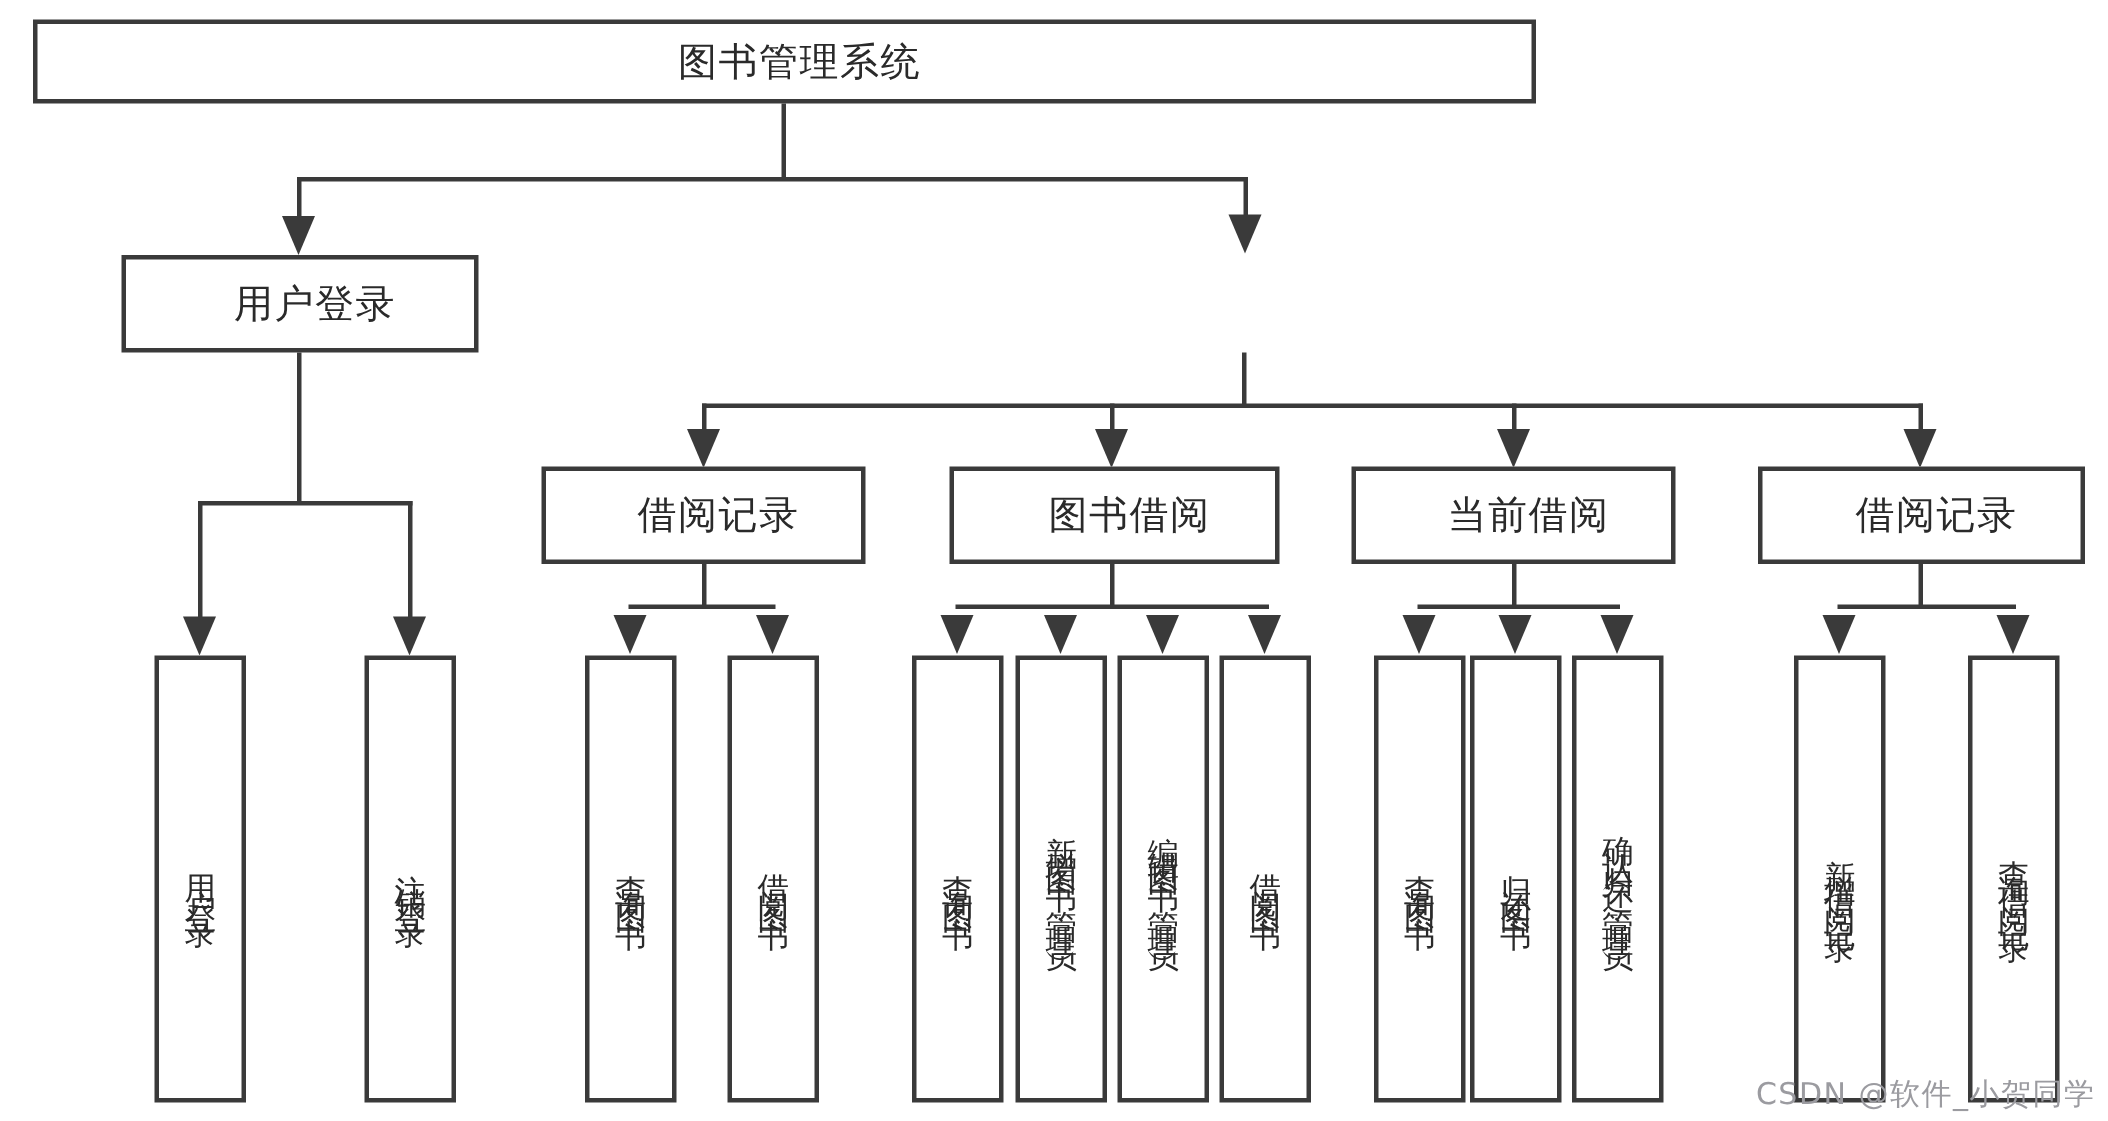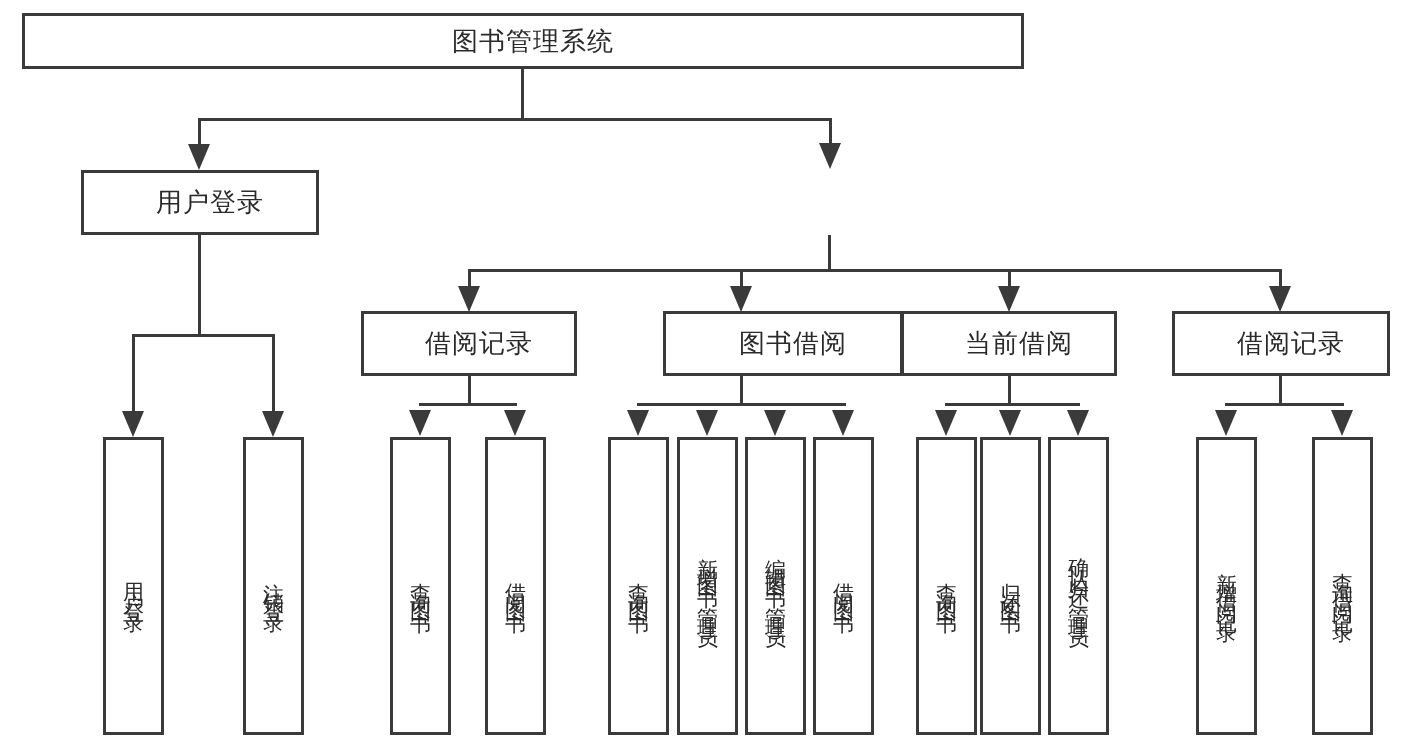--- a/index.html
+++ b/index.html
@@ -87,21 +87,21 @@
   <div class="line" style="left:468px;top:269px;width:3px;height:20px"></div>
   <div class="line" style="left:740px;top:269px;width:3px;height:20px"></div>
   <div class="line" style="left:1008px;top:269px;width:3px;height:20px"></div>
   <div class="line" style="left:1279px;top:269px;width:3px;height:20px"></div>
   <div class="arrow" style="left:458px;top:286px"></div>
   <div class="arrow" style="left:730px;top:286px"></div>
   <div class="arrow" style="left:998px;top:286px"></div>
   <div class="arrow" style="left:1269px;top:286px"></div>
 
   <div class="node h" style="left:361px;top:311px;width:216px;height:65px">借阅记录</div>
-  <div class="node h" style="left:663px;top:311px;width:240px;height:65px">图书借阅</div>
+  <div class="node h" style="left:633px;top:311px;width:220px;height:65px">图书借阅</div>
   <div class="node h" style="left:901px;top:311px;width:216px;height:65px">当前借阅</div>
   <div class="node h" style="left:1172px;top:311px;width:218px;height:65px">借阅记录</div>
 
   <div class="line" style="left:468px;top:376px;width:3px;height:30px"></div>
   <div class="line" style="left:419px;top:403px;width:98px;height:3px"></div>
   <div class="arrow" style="left:409px;top:410px"></div>
   <div class="arrow" style="left:504px;top:410px"></div>
 
   <div class="line" style="left:740px;top:376px;width:3px;height:30px"></div>
   <div class="line" style="left:637px;top:403px;width:209px;height:3px"></div>
@@ -132,14 +132,15 @@
   <div class="node v" style="left:745px;top:437px;width:61px;height:298px">编辑图书（管理员）</div>
   <div class="node v" style="left:813px;top:437px;width:61px;height:298px">借阅图书</div>
 
   <div class="node v" style="left:916px;top:437px;width:61px;height:298px">查询图书</div>
   <div class="node v" style="left:980px;top:437px;width:61px;height:298px">归还图书</div>
   <div class="node v" style="left:1048px;top:437px;width:61px;height:298px">确认归还（管理员）</div>
 
   <div class="node v" style="left:1196px;top:437px;width:61px;height:298px">新增借阅记录</div>
   <div class="node v" style="left:1312px;top:437px;width:61px;height:298px">查询借阅记录</div>
 
+  <div class="watermark">CSDN @软件_小贺同学</div>
 
 </div>
 
 </body></html>

